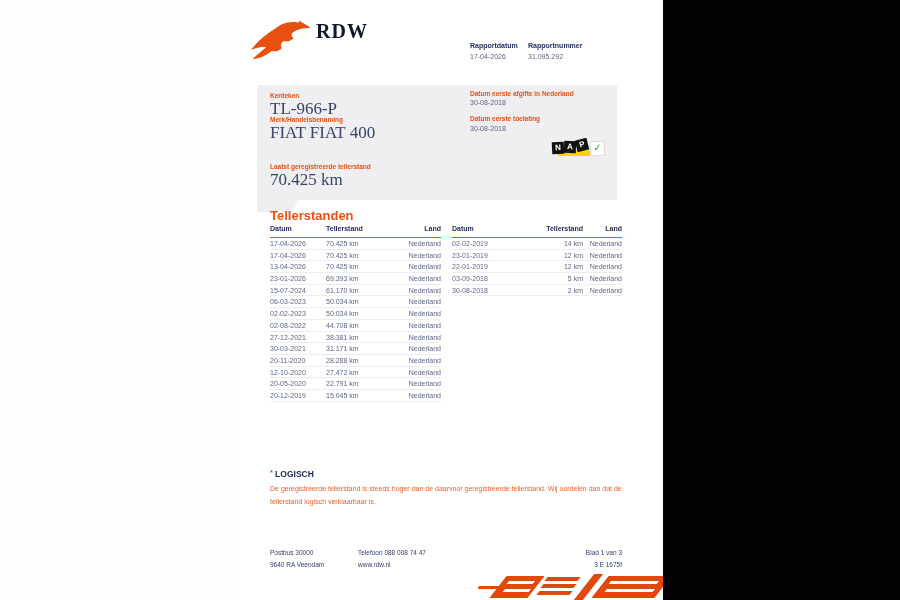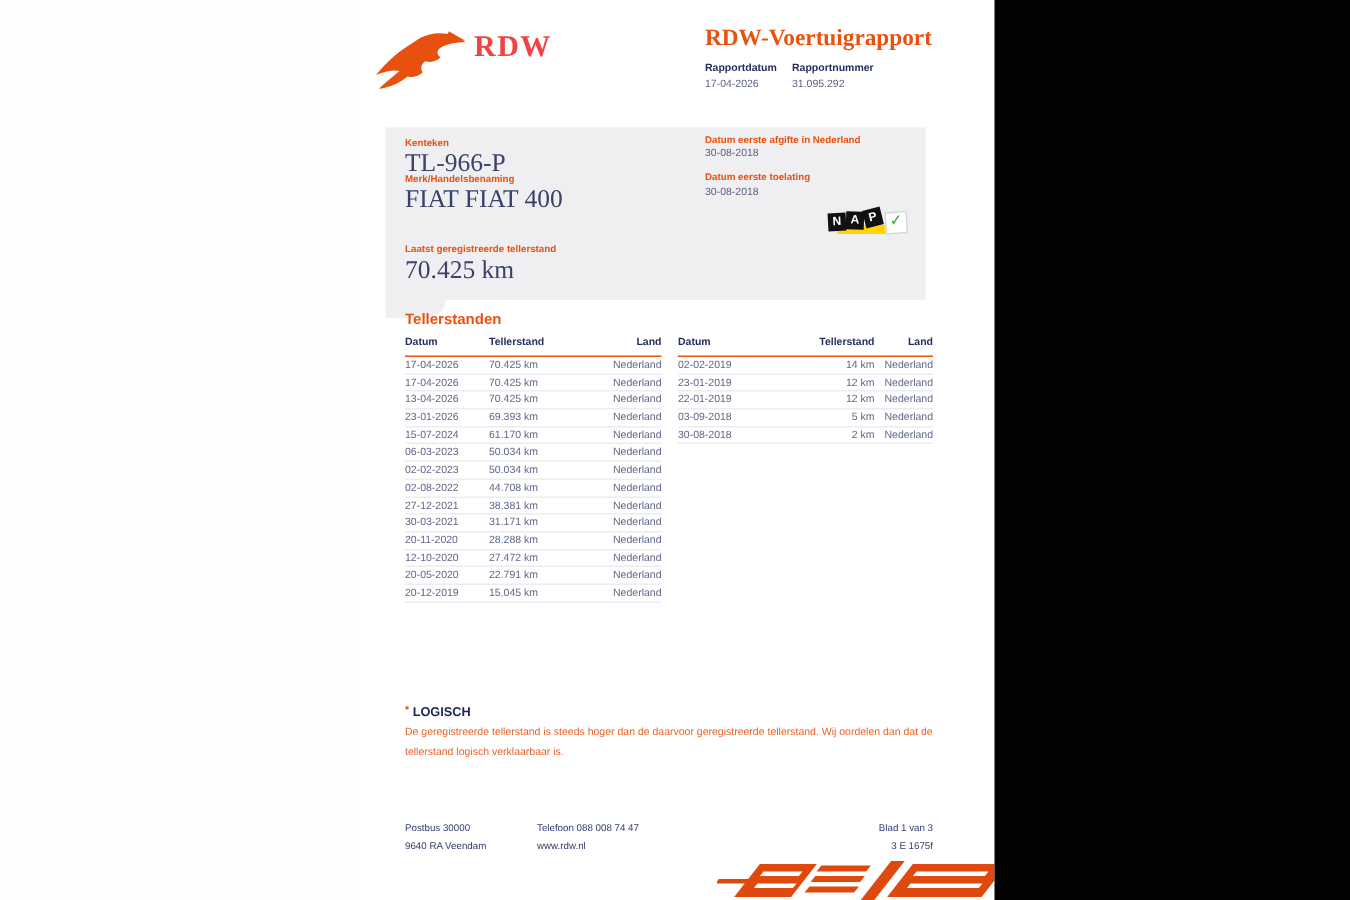--- a/index.html
+++ b/index.html
@@ -5,21 +5,21 @@
   html,body{margin:0;padding:0;}
   body{width:900px;height:600px;overflow:hidden;background:#ffffff;
        font-family:"Liberation Sans","DejaVu Sans",sans-serif;}
   #stage{position:relative;width:900px;height:600px;background:#fefefe;}
   #page{position:absolute;left:240px;top:0;width:423px;height:600px;background:#ffffff;}
   #blackpanel{position:absolute;left:663px;top:0;width:237px;height:600px;background:#030303;}
 
   
   .wing{position:absolute;left:248px;top:18px;width:64px;height:44px;}
   .wordmark{position:absolute;left:316px;top:20px;font-family:"Liberation Serif","DejaVu Serif",serif;
-            font-size:20px;font-weight:bold;color:#ef4444;letter-spacing:1px;}
+            font-size:20px;font-weight:bold;color:#0f172a;letter-spacing:1px;}
   .doctitle{position:absolute;left:470px;top:17px;font-family:"Liberation Serif","DejaVu Serif",serif;
             font-size:15.5px;font-weight:bold;color:#e8510e;}
   .metalabel{position:absolute;top:42px;font-size:7px;font-weight:bold;color:#242e60;}
   .metaval{position:absolute;top:53px;font-size:7px;color:#5c6387;}
   .mx1{left:470px;} .mx2{left:528px;}
 
   
   #sumbox{position:absolute;left:257px;top:85px;width:360px;height:115px;background:#efeef0;}
   #sumtab{position:absolute;left:257px;top:199px;width:40px;height:13px;background:#efeef0;
           border-bottom-right-radius:12px;}
@@ -37,21 +37,21 @@
   .naptile{position:absolute;width:12px;height:12px;background:#111111;color:#ffffff;
            font-size:8px;font-weight:bold;text-align:center;line-height:12px;}
   .napN{left:0;top:3px;transform:rotate(-3deg);}
   .napA{left:12px;top:2px;transform:rotate(2deg);}
   .napP{left:24px;top:0px;transform:rotate(-14deg);}
   .napcheck{position:absolute;left:38px;top:2px;width:13px;height:13px;background:#ffffff;
             border:1px solid #d7d7d7;color:#2fa12e;font-size:10px;font-weight:bold;
             text-align:center;line-height:12px;transform:rotate(-4deg);}
 
   
-  .secttitle{position:absolute;left:270px;top:208px;font-size:10px;font-weight:bold;color:#e8510e;}
+  .secttitle{position:absolute;left:270px;top:208px;font-size:13px;font-weight:bold;color:#e8510e;}
   .vtable{position:absolute;top:222px;}
   #tleft{left:270px;width:171px;} #tright{left:452px;width:170px;}
   .thead{display:flex;height:15px;border-bottom:1px solid #e8510e;
          font-size:7px;font-weight:bold;color:#242e60;line-height:13px;}
   .trow{display:flex;height:11.7px;border-bottom:1px solid #ececf2;
         font-size:7px;color:#5f6689;line-height:11px;box-sizing:border-box;}
   .c-datum{width:56px;text-align:left;}
   .c-teller{width:79px;text-align:left;}
   #tright .c-teller{width:75px;text-align:right;}
   .c-land{flex:1;text-align:right;}
@@ -79,21 +79,20 @@
   <div id="page"></div>
 
   <svg class="wing" viewBox="0 0 70 48">
     <path fill="#e8500f" d="M68 11 C60 4 46 2 35 8 L29 12 C19 18 11 25 3 35
       C10 32 16 31 20 32 C14 37 9 41 5 45 C14 44 21 40 26 36
       C30 37 34 36 37 33 C35 30 36 27 39 25 C43 26 47 25 50 22
       C47 20 47 17 50 15 C55 12 61 11 68 11 Z"></path>
     <path fill="#e8500f" d="M56 3 L68 10 L54 9 Z"></path>
   </svg>
   <div class="wordmark">RDW</div>
-  <div class="doctitle">RDW-Voertuigrapport</div>
   <div class="metalabel mx1">Rapportdatum</div>
   <div class="metalabel mx2">Rapportnummer</div>
   <div class="metaval mx1">17-04-2026</div>
   <div class="metaval mx2">31.095.292</div>
 
   <div id="sumbox">
     <div class="olabel" style="left:13px;top:7px">Kenteken</div>
     <div class="serifval" style="left:13px;top:14px">TL-966-P</div>
     <div class="olabel" style="left:13px;top:31px">Merk/Handelsbenaming</div>
     <div class="serifval" style="left:13px;top:38px">FIAT FIAT 400</div>

